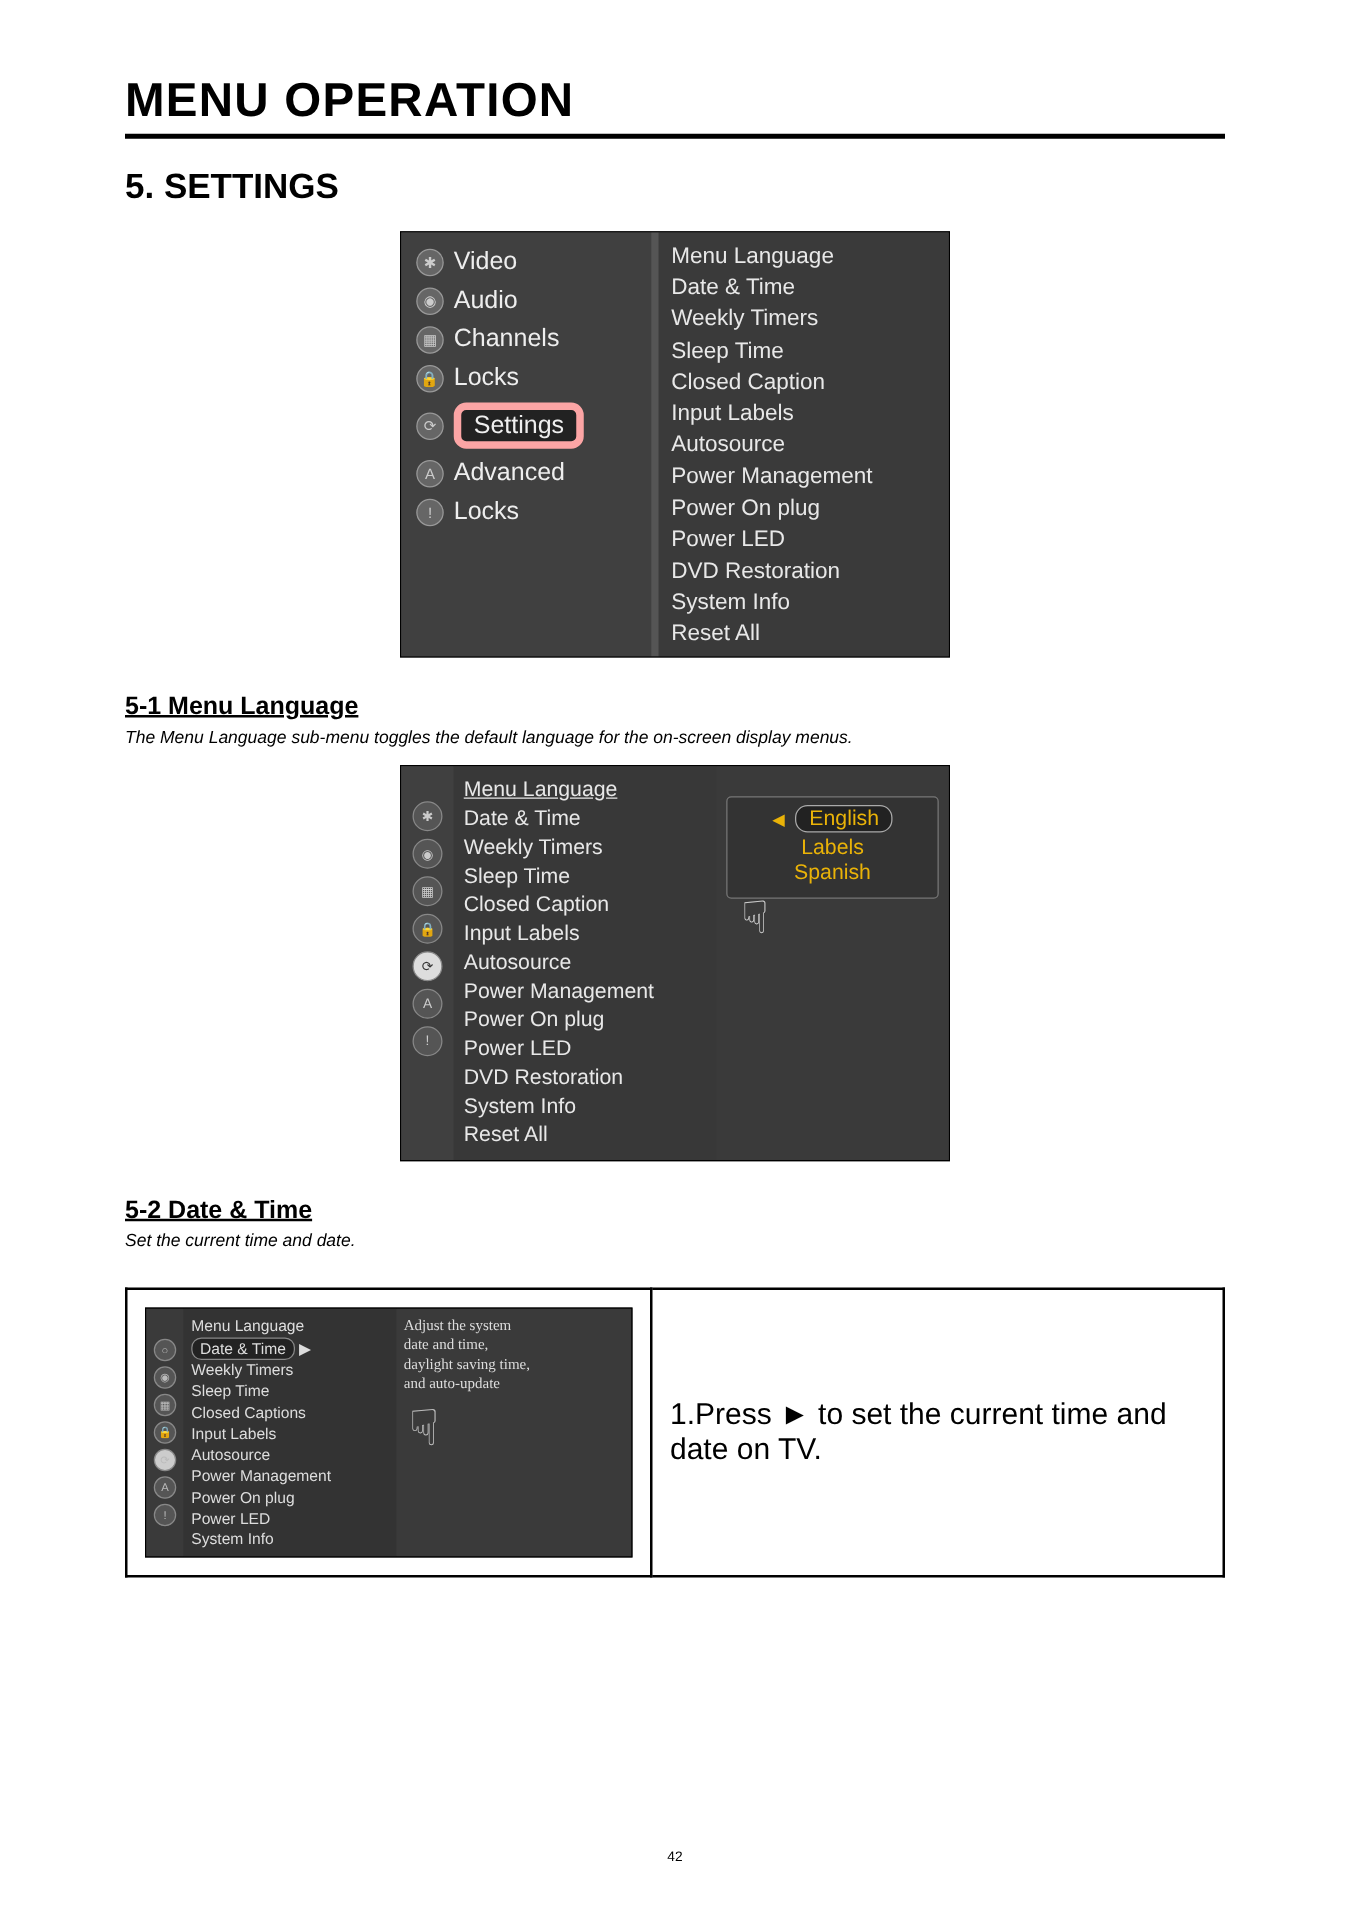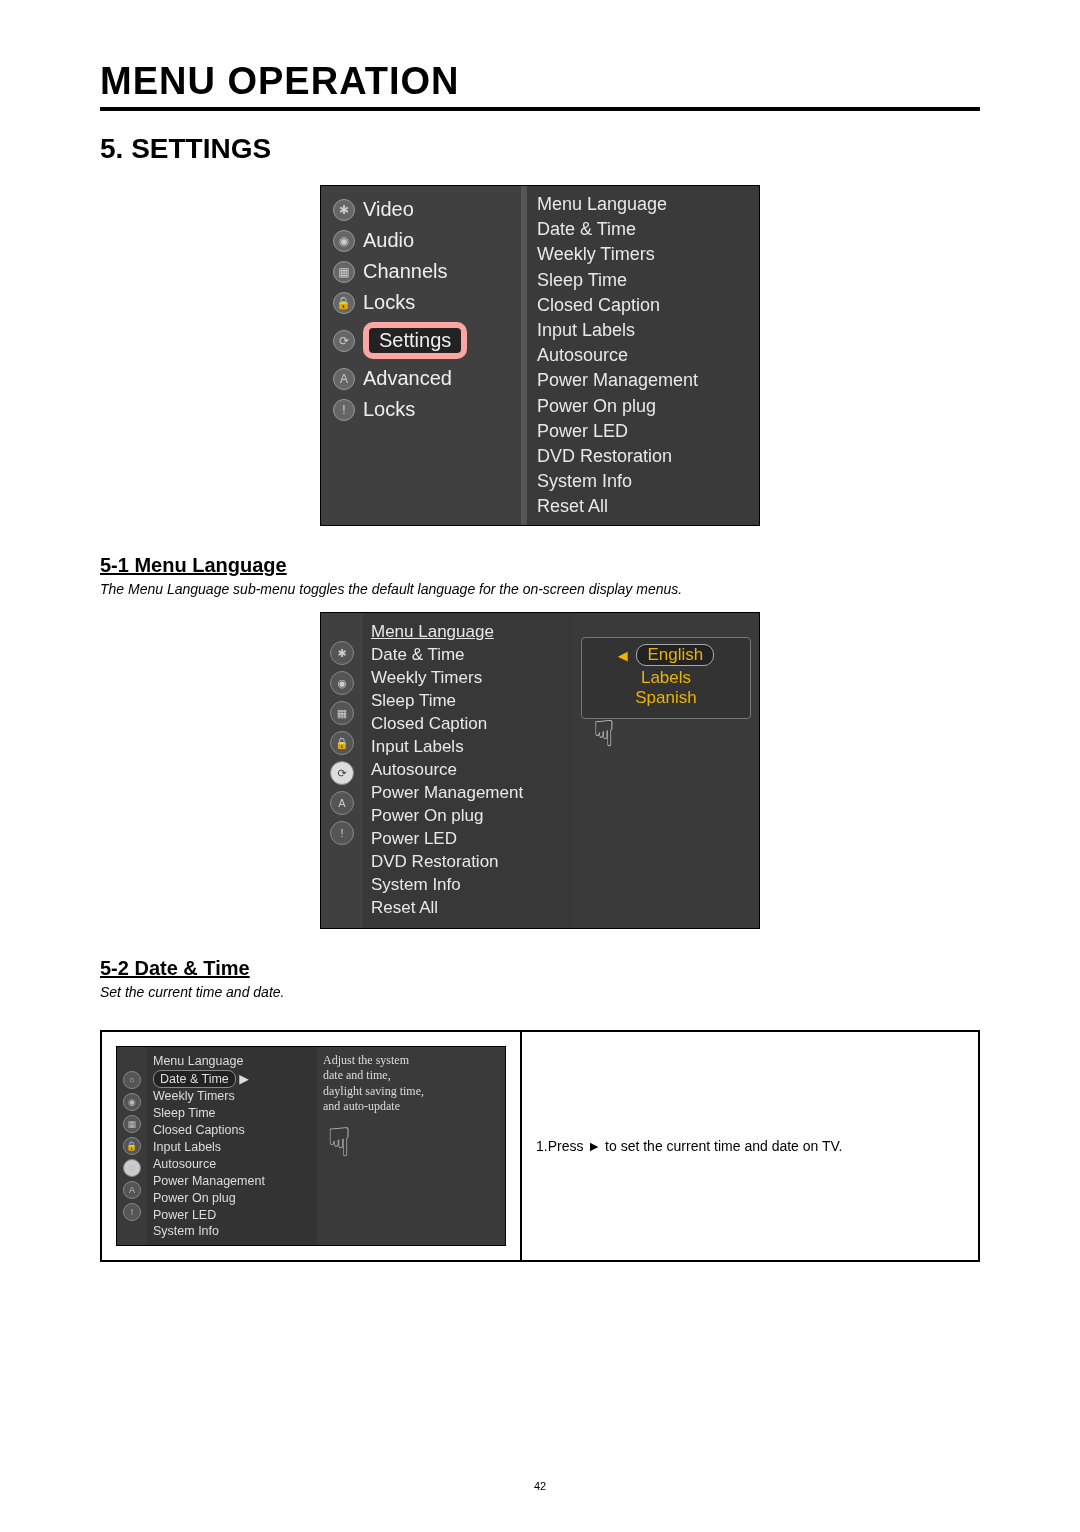--- a/index.html
+++ b/index.html
@@ -223,21 +223,21 @@
     padding: 6px;
     position: relative;
     font-family: Liberation Serif, serif;
   }
   .osd3-hand {
     position: absolute;
     top: 70px; left: 10px;
     font-size: 40px;
     color: #bbb;
   }
-  .instr { font-size: 14px; }
+  .instr { font-size: 24px; }
 </style>
 </head>
 <body>
 
 <div class="page-title">MENU OPERATION</div>
 <div class="section-title">5. SETTINGS</div>
 
 <div class="osd1">
   <div class="osd1-left">
     <div class="osd1-left-row">

